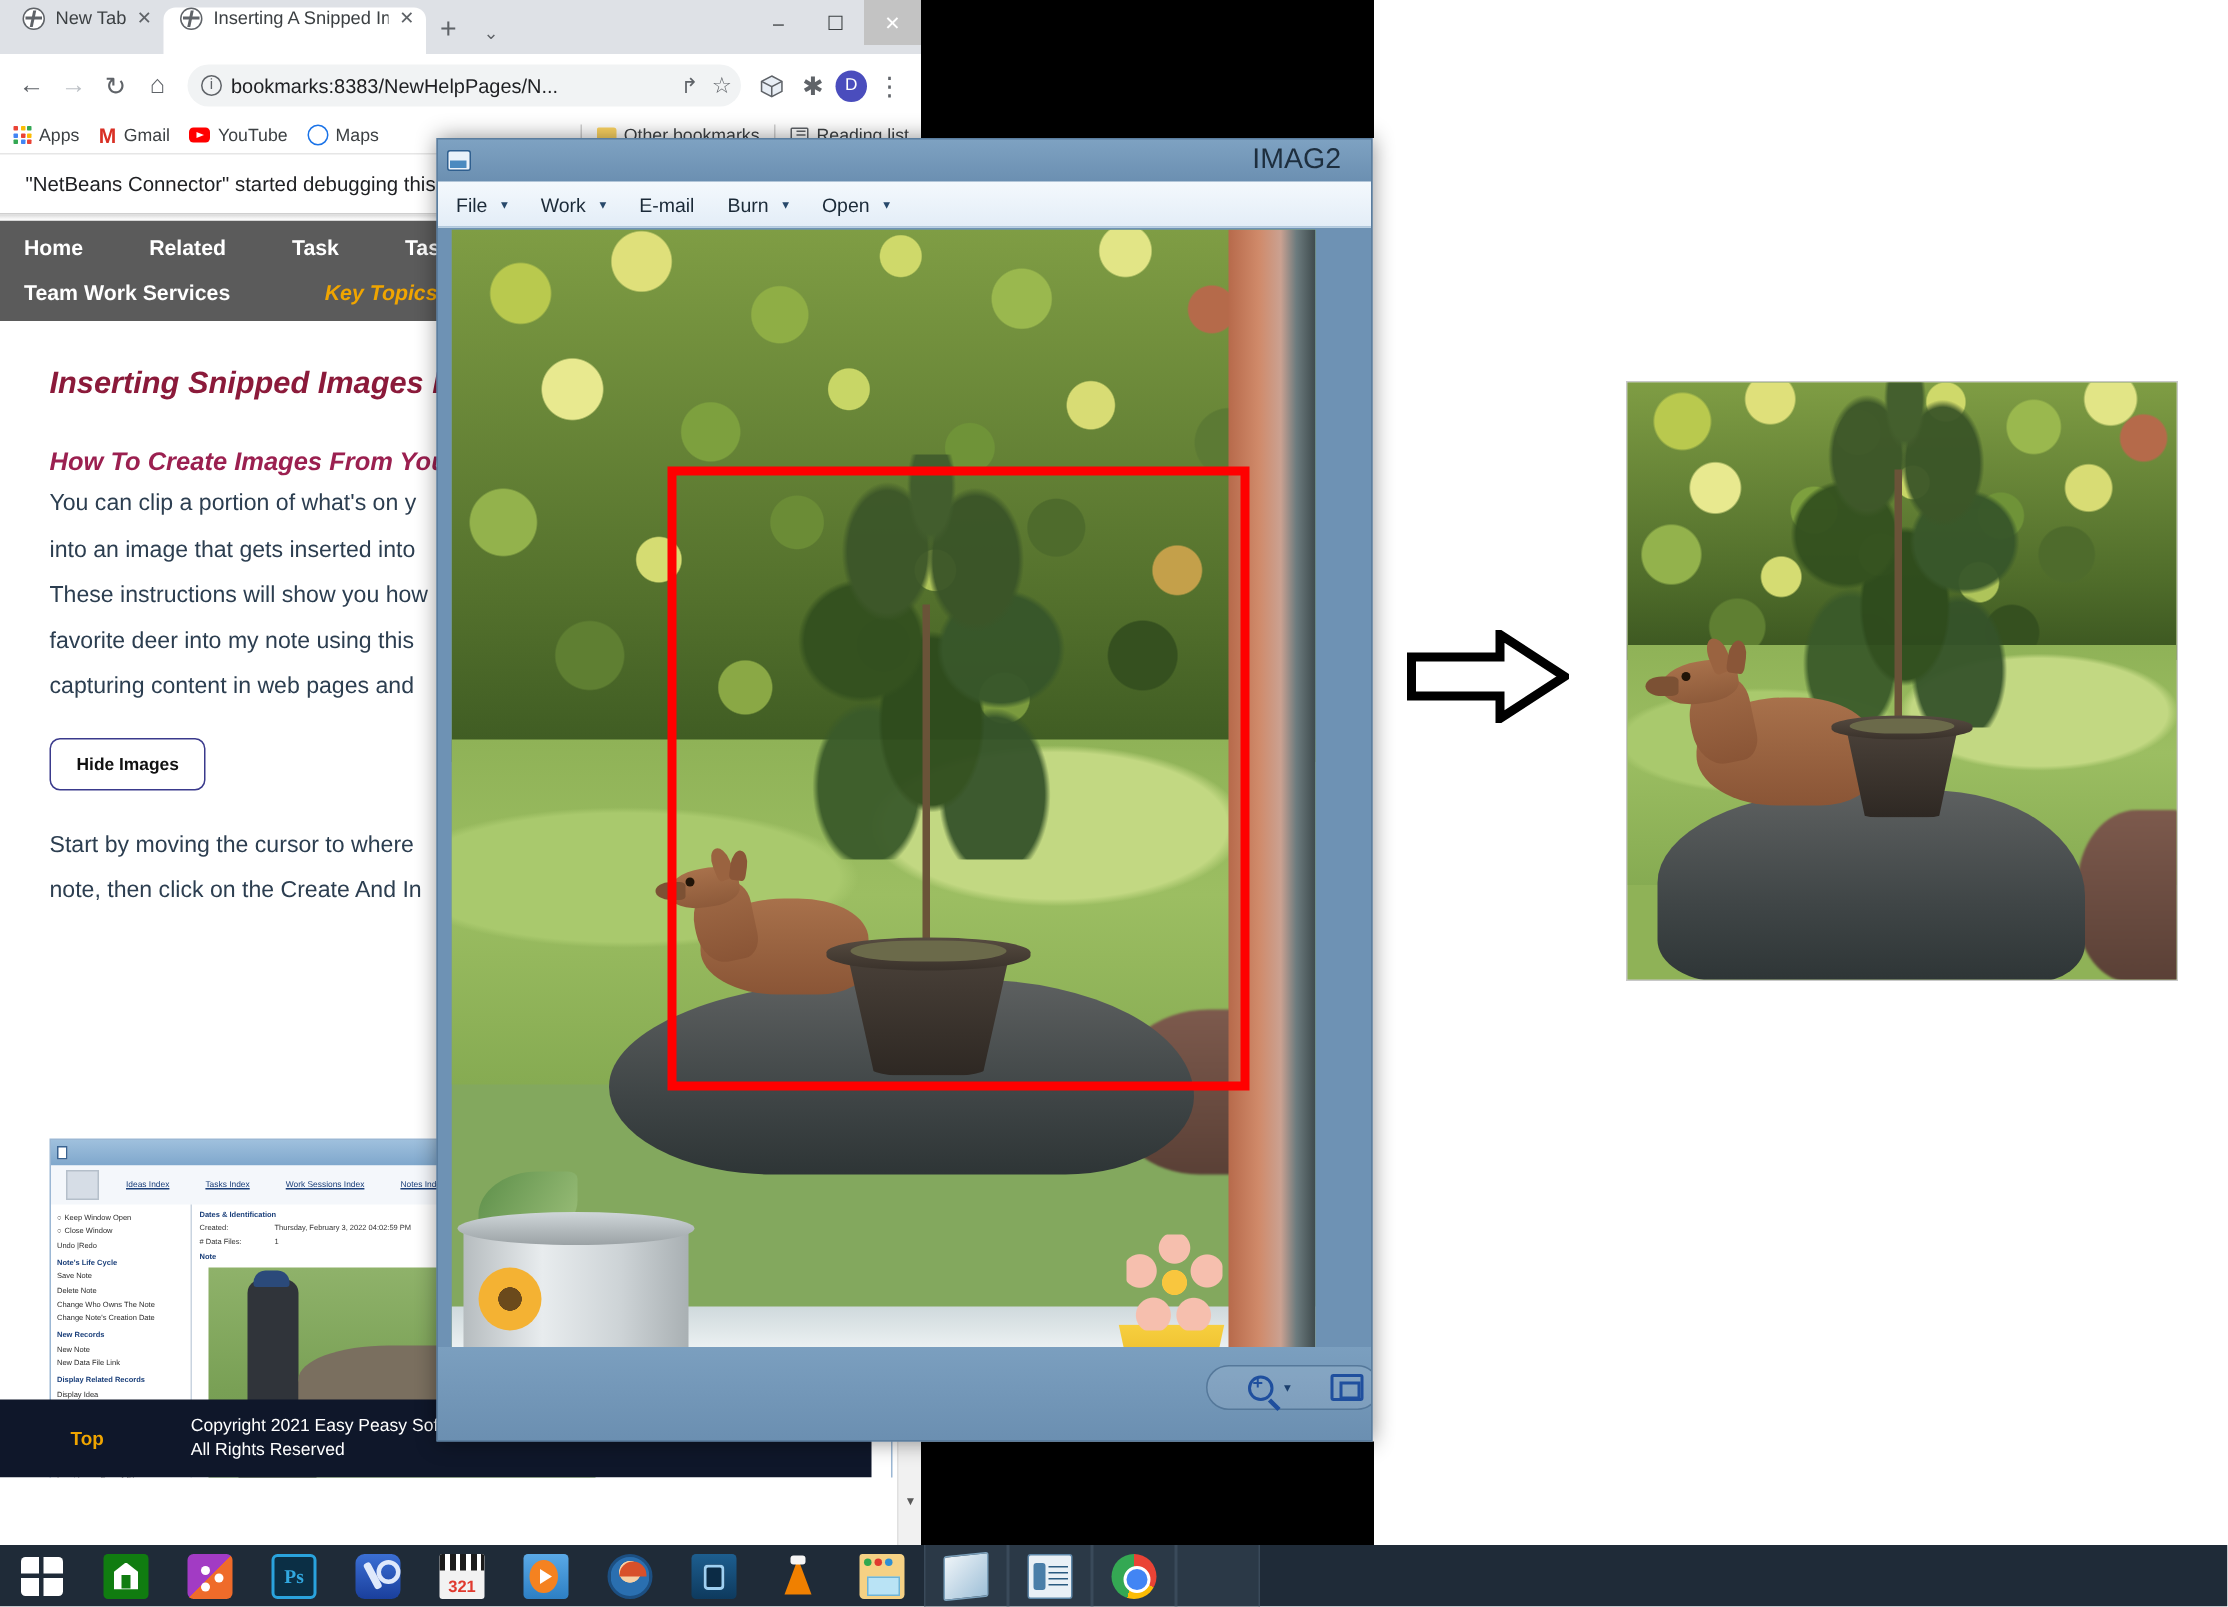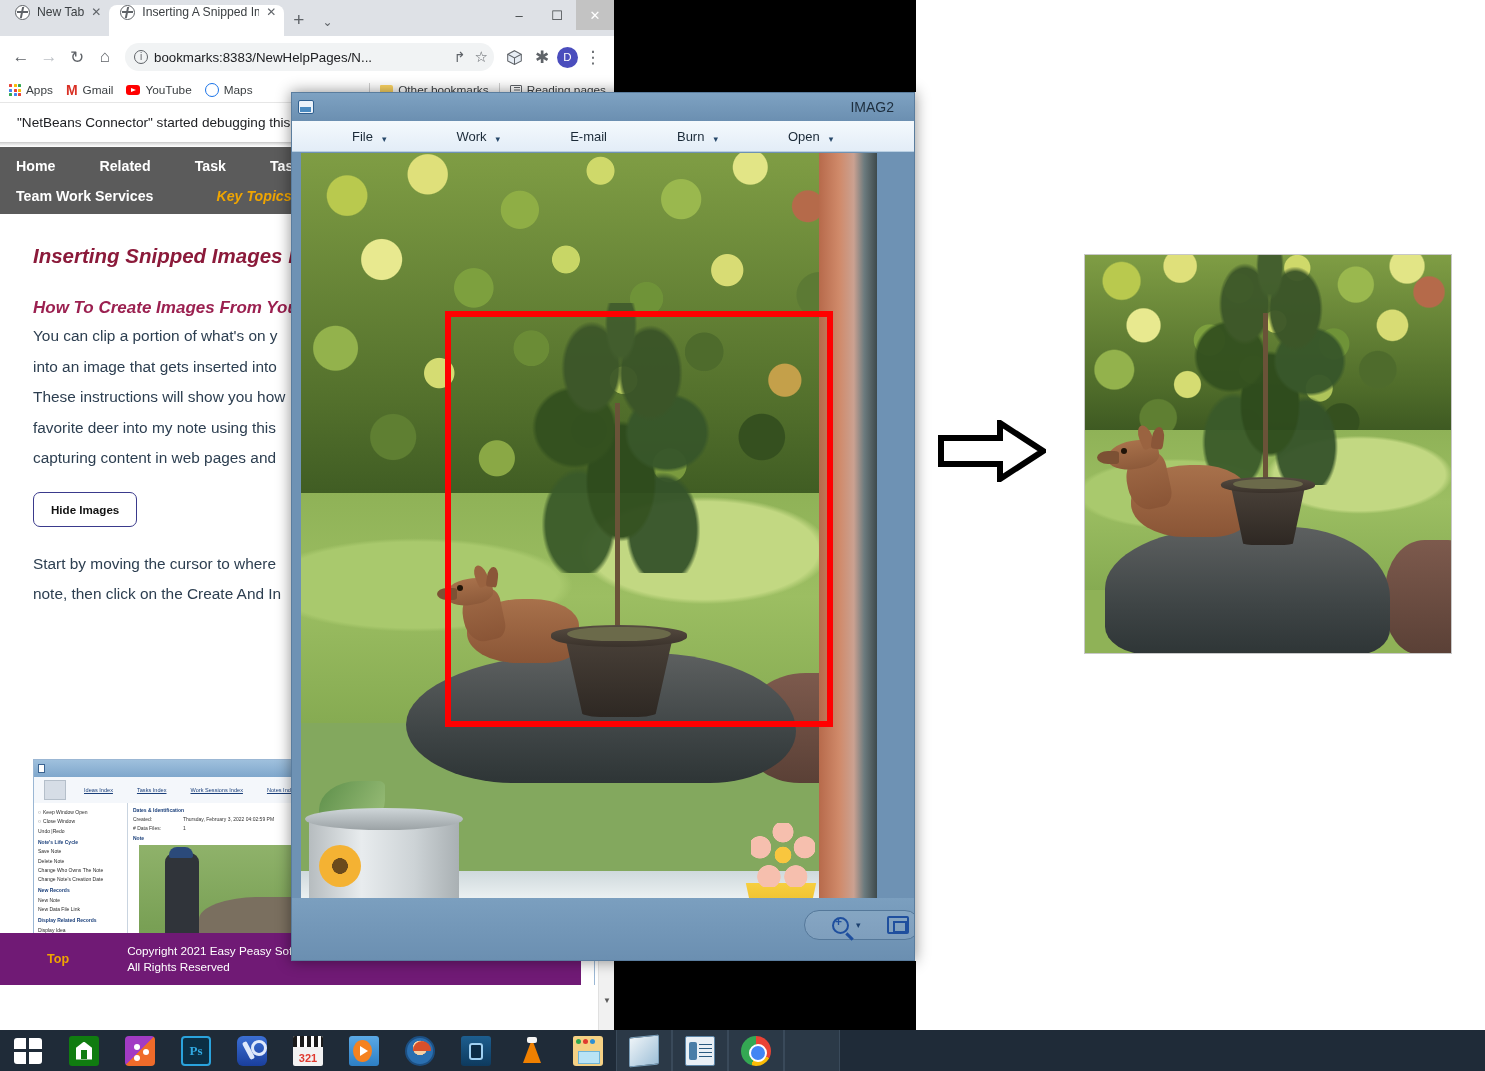--- a/index.html
+++ b/index.html
@@ -155,21 +155,21 @@
      background:#30343a; border-radius:9px 9px 3px 3px; }
   .photo-mini .hat { position:absolute; left:30px; top:2px; width:24px; height:11px;
      background:#2b4a7a; border-radius:8px 8px 2px 2px; }
   .photo-mini .rock { position:absolute; left:60px; top:52px; width:150px; height:56px;
      background:#7a6f5f; border-radius:40% 30% 25% 35%; }
   .photo-mini .pail { position:absolute; left:20px; top:124px; width:52px; height:30px;
      background:#4a4a48; border-radius:5px 5px 14px 14px; }
 
   
   .sitefooter { position:absolute; left:0; bottom:0; width:581px; height:52px;
-    background:#701a75; display:flex; align-items:center; }
+    background:#0f172a; display:flex; align-items:center; }
   .sitefooter .top { color:#f0a500; font-size:12.6px; font-weight:bold; margin-left:47px; }
   .sitefooter .cp { color:#ffffff; font-size:11.7px; line-height:16px; margin-left:58px; }
 
   
   .vscroll { position:absolute; right:0; top:156px; width:16px; bottom:0;
     background:#f1f1f1; border-left:1px solid #e0e0e0; }
   .vscroll .thumbbar { position:absolute; left:2px; top:0; width:12px; height:136px;
     background:#c1c1c1; border-radius:0; }
   .vscroll .arr { position:absolute; left:0; bottom:22px; width:16px; height:16px;
     display:flex; align-items:center; justify-content:center; font-size:8px; color:#5a5a5a;}
@@ -179,24 +179,24 @@
     position:absolute; left:291px; top:92px; width:624px; height:869px;
     background:#6e92b4; border:1px solid #5a7d9e; overflow:hidden;
     box-shadow:0 0 14px rgba(0,0,0,.45);
   }
   .v-title { height:28px; display:flex; align-items:center; padding:0 6px;
     background:linear-gradient(#7ea2c2,#6b8fb1); }
   .v-icon { width:16px;height:14px;background:#eaf2fa;border:1.5px solid #2f5f8f;
     border-radius:2px; position:relative; }
   .v-icon::after{content:"";position:absolute;left:1px;bottom:1px;width:11px;height:5px;
     background:#4a8ac0;}
-  .v-title .vt { margin-left:auto; margin-right:14px; font-size:14px; color:#1d2e3e; }
+  .v-title .vt { margin-left:auto; margin-right:14px; font-size:19px; color:#1d2e3e; }
   .v-menubar { height:31px; background:linear-gradient(#f4f9fd,#e3edf7);
     border-bottom:1px solid #b9cfe2; display:flex; align-items:center; padding-left:12px; }
-  .vm { display:flex; align-items:flex-end; font-size:13px; color:#1b2a38; margin-right:22px;margin-left:48px; }
+  .vm { display:flex; align-items:center; font-size:13px; color:#1b2a38; margin-right:22px; }
   .vm .cv { margin-left:9px; font-size:9px; color:#27486a; }
   .v-canvas { position:absolute; left:9px; top:60px; width:576px; height:832px;
     overflow:hidden; }
 
   
   .photo {
     position:absolute; left:0; top:0; width:576px; height:745px; overflow:hidden;
     background:#83a85e;
   }
   .ph-shrub { position:absolute; left:0; top:0; width:100%; height:355px;
@@ -568,21 +568,21 @@
       </span>
       <span class="bm-right">
         <span class="bm-sep"></span>
         <span class="bm">
           <span class="folder"></span>
           <span>Other bookmarks</span>
         </span>
         <span class="bm-sep"></span>
         <span class="bm">
           <span class="rlicon"></span>
-          <span>Reading pages</span>
+          <span>Reading list</span>
         </span>
       </span>
     </div>
 
     <div class="infobar">
       <span>"NetBeans Connector" started debugging this b</span>
     </div>
     <div class="shadowline"></div>
 
     <div class="site">

